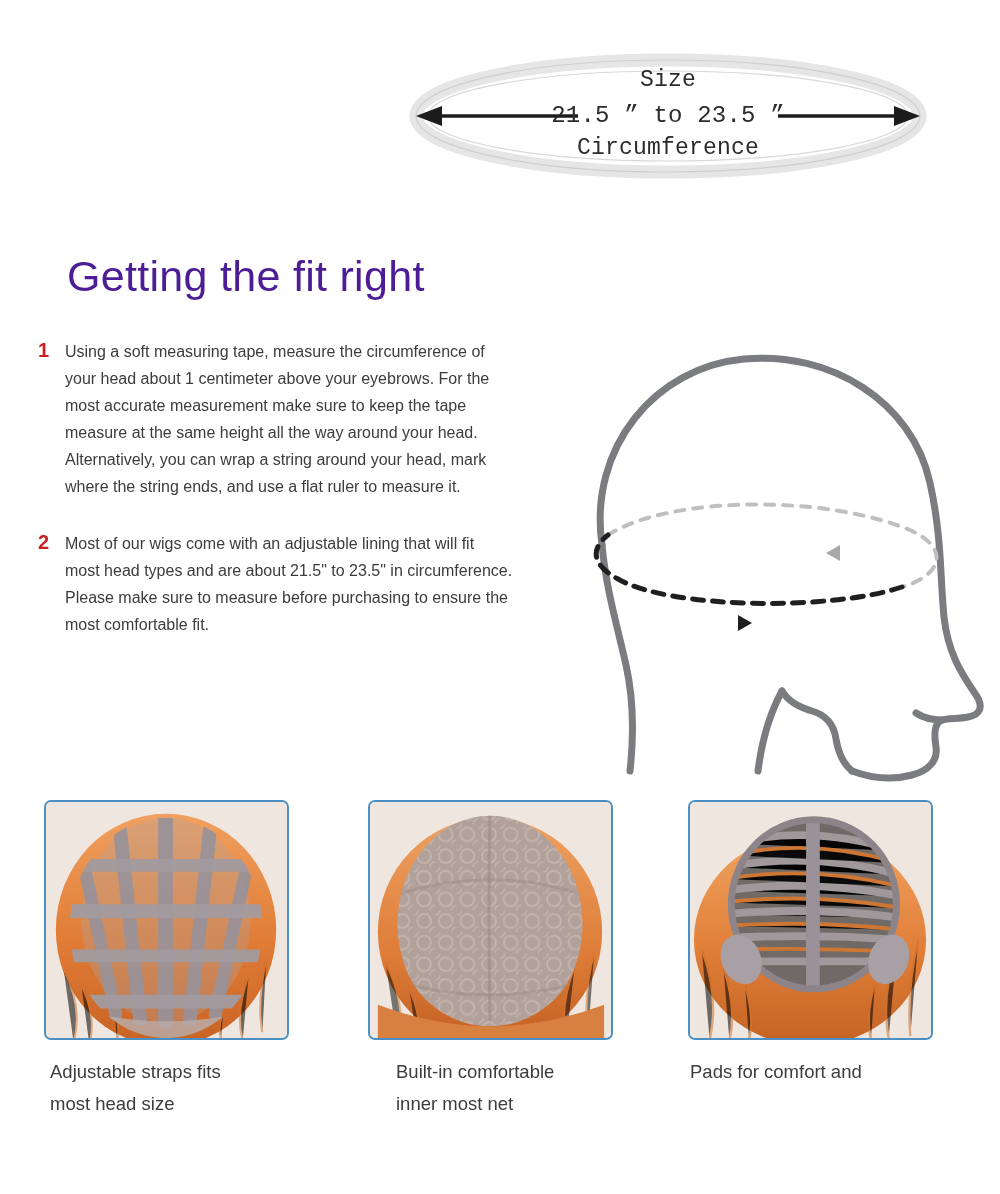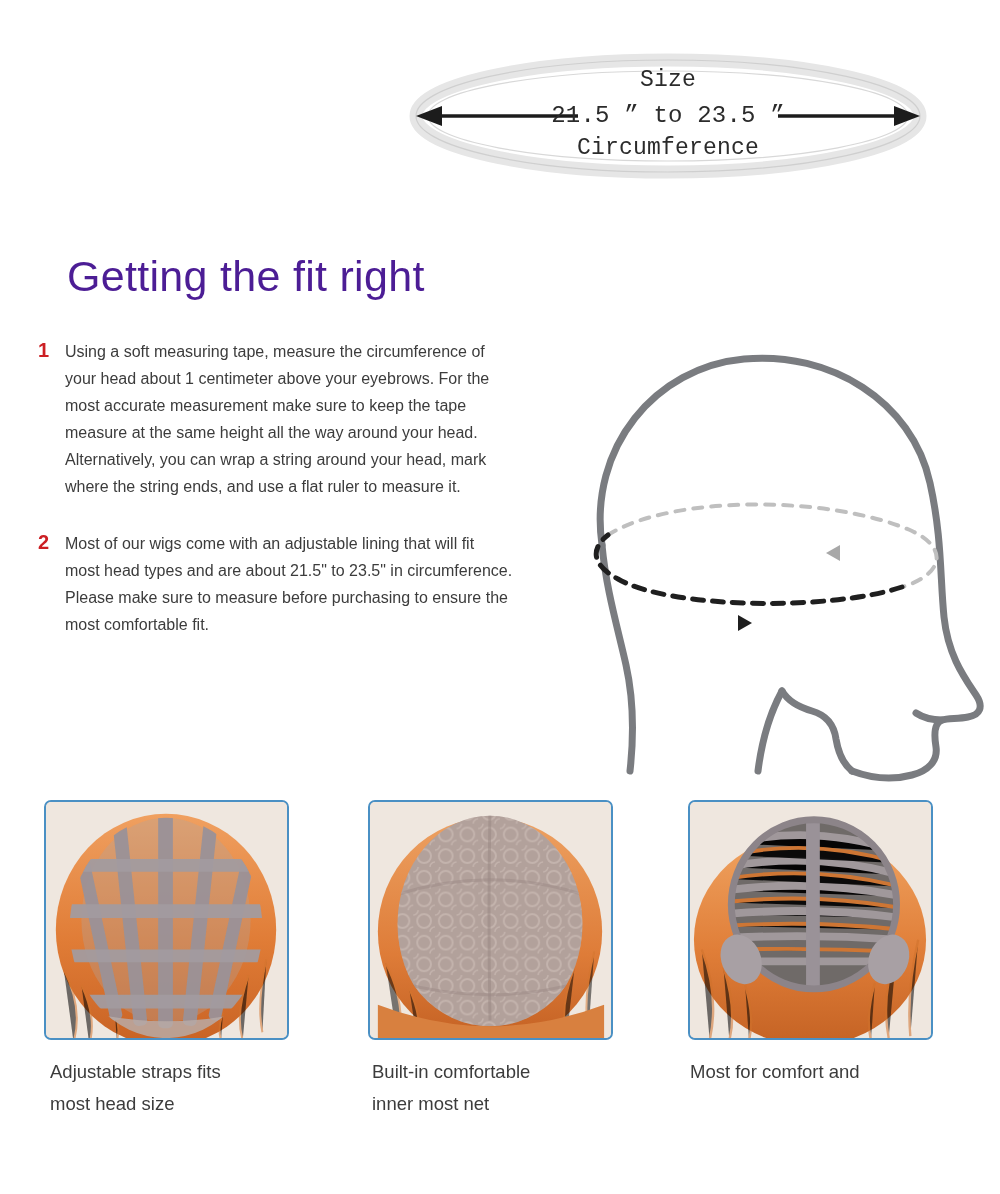--- a/index.html
+++ b/index.html
@@ -121,21 +121,21 @@
     position: relative;
     background: #e8dcd2;
   }
   .card-caption {
     margin-top: 16px;
     font-size: 18.5px;
     line-height: 32px;
     color: #3c3c3c;
   }
   .card.c1 .card-caption { padding-left: 6px; }
-  .card.c2 .card-caption { padding-left: 4px; }
+  .card.c2 .card-caption { padding-left: 4px; margin-left: 24px; }
   .card.c3 .card-caption { padding-left: 2px; }
 
   
   .wig-art { position: absolute; inset: 0; }
 </style>
 </head>
 <body>
 
 <div class="size-band">
   <svg width="520" height="128" viewBox="0 0 520 128">
@@ -365,17 +365,17 @@
           <rect x="118" y="0" width="14" height="200" rx="6" fill="#9a9298"></rect>
         </g>
 
         <ellipse cx="126" cy="104" rx="84" ry="86" fill="none" stroke="#8c8489" stroke-width="7"></ellipse>
 
         <ellipse cx="52" cy="160" rx="20" ry="26" fill="#a8a0a4" transform="rotate(-22 52 160)"></ellipse>
         <ellipse cx="202" cy="160" rx="20" ry="26" fill="#a8a0a4" transform="rotate(22 202 160)"></ellipse>
       </svg>
     </div>
     <div class="card-caption">
-      <div>Most for comfort and</div>
+      <div>Pads for comfort and</div>
     </div>
   </div>
 
 </div>
 
 </body></html>

